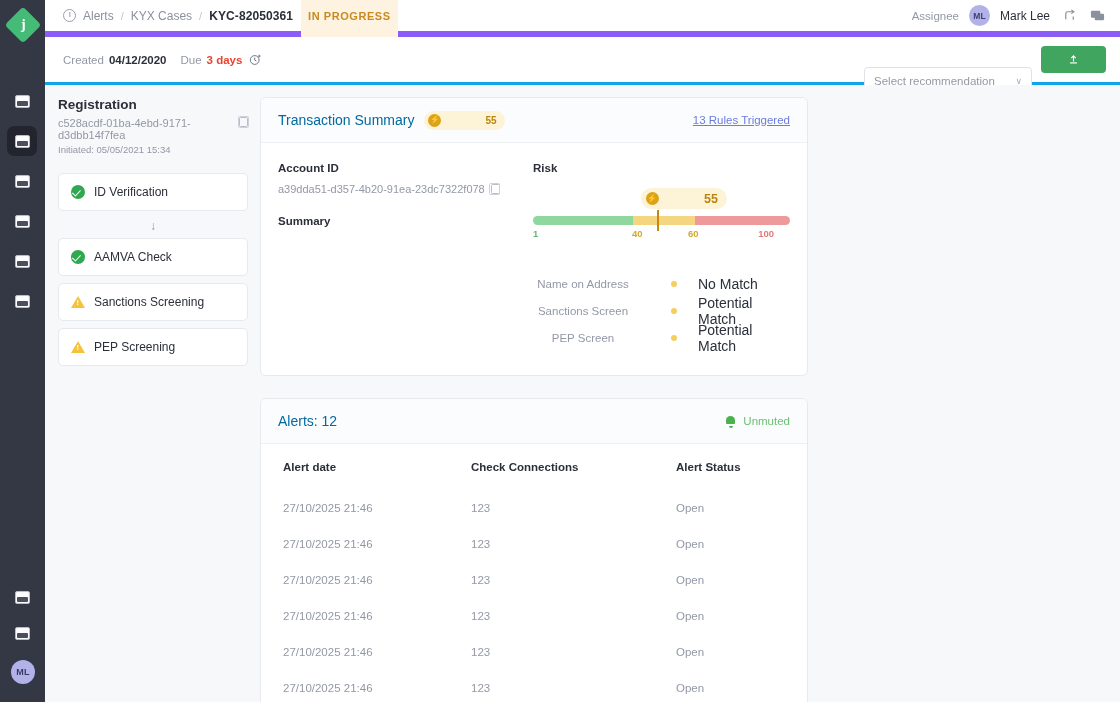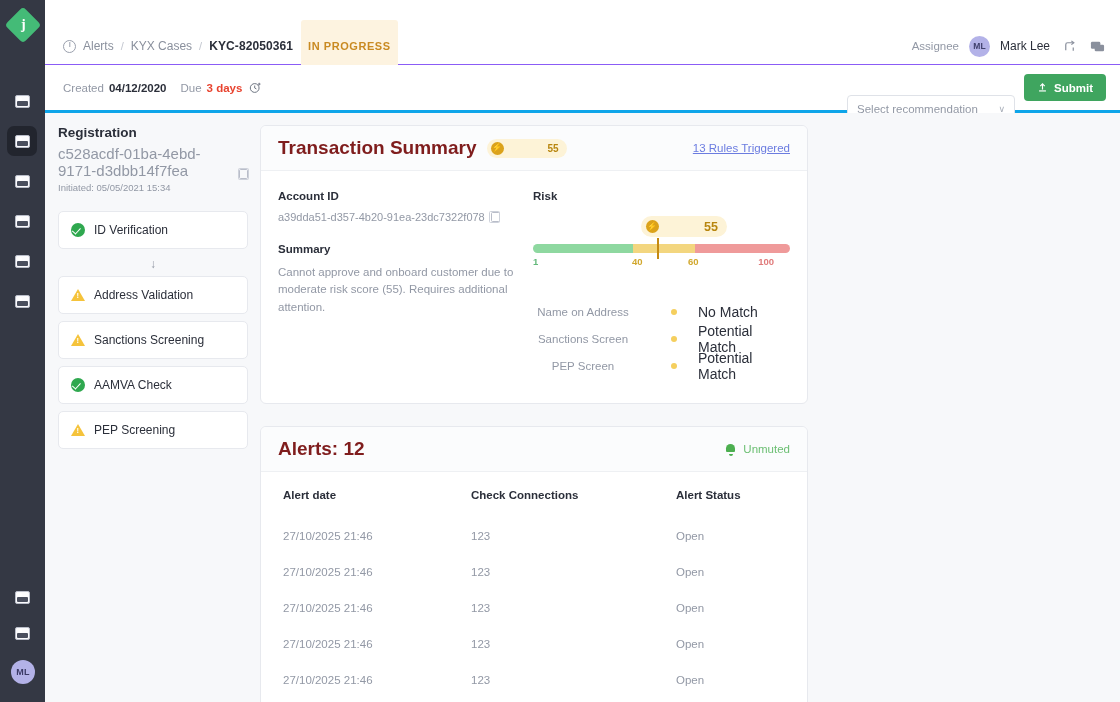--- a/index.html
+++ b/index.html
@@ -67,24 +67,23 @@
     letter-spacing: .3px;
   }
 
   
   .main { flex: 1; display: flex; flex-direction: column; min-width: 0; background: #ffffff; }
 
   
   .topbar {
     height: 37px; flex: 0 0 37px;
     background: #ffffff;
-    border-bottom: 1px solid #8b5cf6;
+    border-bottom: 6px solid #8b5cf6;
     display: flex; align-items: center;
     padding: 0 14px 0 18px;
-    margin-top: 28px;
   }
   .crumbs { display: flex; align-items: center; gap: 7px; font-size: 12px; }
   .crumb-icon {
     width: 13px; height: 13px; border-radius: 50%;
     border: 1.4px solid #9aa0ad; position: relative; flex: 0 0 13px;
   }
   .crumb-icon::after {
     content: ""; position: absolute; left: 50%; top: 1.5px;
     width: 1.4px; height: 5px; background: #9aa0ad; transform: translateX(-50%);
   }
@@ -128,27 +127,28 @@
     display: flex; align-items: center; padding: 0 9px;
     font-size: 11.5px; color: #9298a5; margin-top: 42px;
   }
   .select-rec .chev { margin-left: auto; color: #a7adb8; font-size: 9px; }
   .btn-submit {
     height: 27px; background: #3fa55f; border-radius: 4px;
     color: #ffffff; font-size: 11.5px; font-weight: bold;
     display: flex; align-items: center; gap: 6px;
     padding: 8px 13px; border: none; cursor: pointer;
     font-family: "Liberation Sans", sans-serif;
+    flex-direction: column;
   }
 
   
   .body { flex: 1; display: flex; min-height: 0; background: #f7f8fa; padding: 12px 0 0 0; overflow: hidden; }
   .leftpane { width: 215px; flex: 0 0 215px; padding: 0 12px 0 13px; }
   .reg-title { font-size: 13.5px; font-weight: bold; color: #2b2f3a; margin-bottom: 5px; }
-  .reg-uuid { font-size: 15px; color: #9298a5; display: flex; align-items: flex-end; gap: 5px; }
+  .reg-uuid { font-size: 11px; color: #9298a5; display: flex; align-items: flex-start; gap: 5px; }
   .copy-ico {
     width: 9px; height: 10px; border: 1px solid #b9bdc9; border-radius: 1.5px;
     position: relative; flex: 0 0 9px;
   }
   .copy-ico::after {
     content: ""; position: absolute; left: -2.5px; top: -2.5px;
     width: 9px; height: 10px; border: 1px solid #cdd1da; border-radius: 1.5px;
     background: transparent;
   }
   .reg-init { font-size: 9.5px; color: #9298a5; margin-top: 3px; }
@@ -189,21 +189,21 @@
   .content { flex: 1; min-width: 0; padding-right: 12px; }
   .card {
     background: #ffffff; border: 1px solid #e7e9ee; border-radius: 6px;
     width: 548px; overflow: hidden;
   }
   .card-head {
     height: 45px; display: flex; align-items: center;
     padding: 0 17px; border-bottom: 1px solid #eef0f3;
     background: #fbfcfd;
   }
-  .card-title { font-size: 19px; font-weight: bold; color: #7f1d1d; }
+  .card-title { font-size: 14px; font-weight: normal; color: #0369a1; }
   .score-badge {
     margin-left: 10px; background: #fdf3d7; border-radius: 11px;
     height: 19px; display: flex; align-items: center; gap: 4px;
     padding: 0 8px 0 4px;
   }
   .bolt-circle {
     width: 13px; height: 13px; border-radius: 50%; background: #dba21b;
     display: flex; align-items: center; justify-content: center;
     color: #ffffff; font-size: 8px; line-height: 1;
   }
@@ -394,30 +394,26 @@
         </div>
         <div class="reg-init">Initiated: 05/05/2021 15:34</div>
 
         <div class="steps">
           <div class="step">
             <span class="ico-ok"></span>
             <span class="step-label">ID Verification</span>
           </div>
           <div class="step-arrow">↓</div>
           <div class="step">
-            <span class="ico-warn"></span>
-            <span class="step-label">Address Validation</span>
+            <span class="ico-ok"></span>
+            <span class="step-label">AAMVA Check</span>
           </div>
           <div class="step">
             <span class="ico-warn"></span>
             <span class="step-label">Sanctions Screening</span>
-          </div>
-          <div class="step">
-            <span class="ico-ok"></span>
-            <span class="step-label">AAMVA Check</span>
           </div>
           <div class="step">
             <span class="ico-warn"></span>
             <span class="step-label">PEP Screening</span>
           </div>
         </div>
       </div>
 
       <div class="content">
 
@@ -431,21 +427,20 @@
             <span class="rules-link">13 Rules Triggered</span>
           </div>
           <div class="card-body">
             <div class="col-left">
               <div class="fld-label">Account ID</div>
               <div class="fld-value">
                 <span>a39dda51-d357-4b20-91ea-23dc7322f078</span>
                 <span class="copy-ico"></span>
               </div>
               <div class="fld-label mt-summary">Summary</div>
-              <div class="summary-text">Cannot approve and onboard customer due to moderate risk score (55). Requires additional attention.</div>
             </div>
             <div class="col-right">
               <div class="fld-label">Risk</div>
               <div class="gauge-wrap">
                 <div class="gauge-badge">
                   <span class="bolt-circle">⚡</span>
                   <span class="score-num">55</span>
                 </div>
                 <div class="gauge-bar">
                   <div class="seg-green" style="width:39%"></div>

